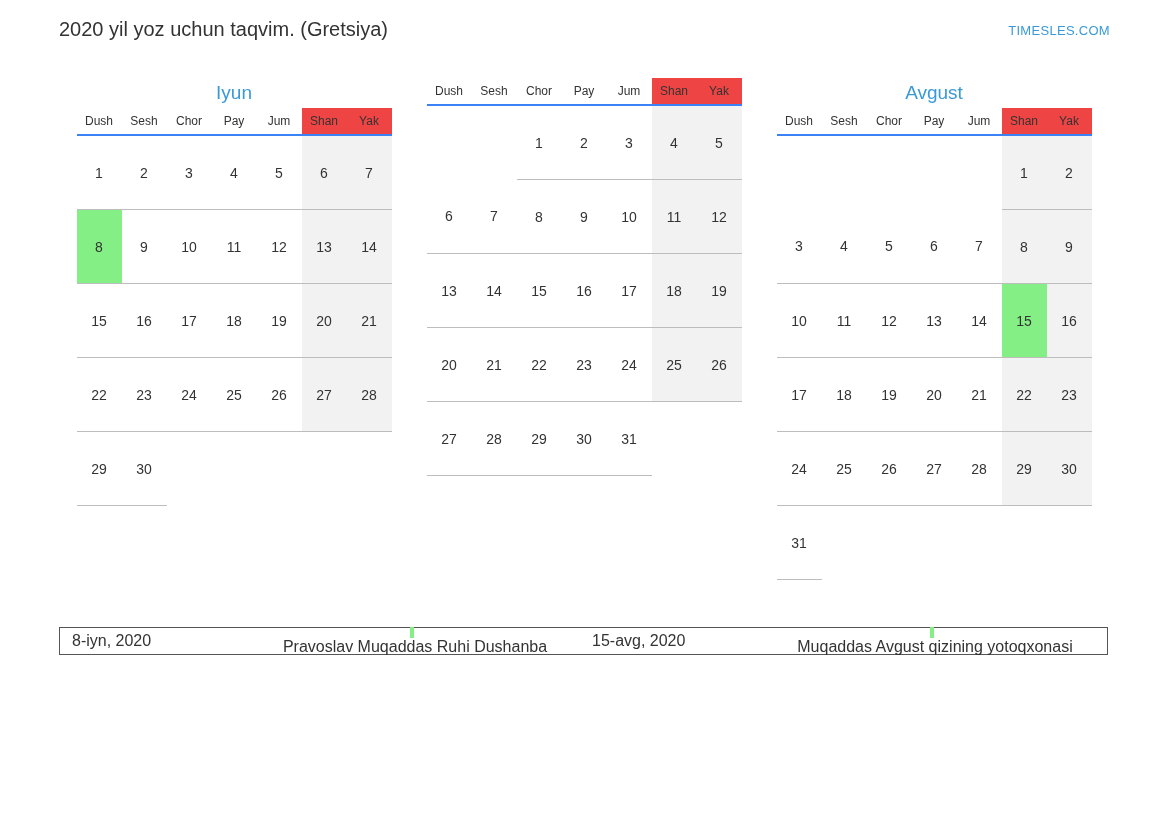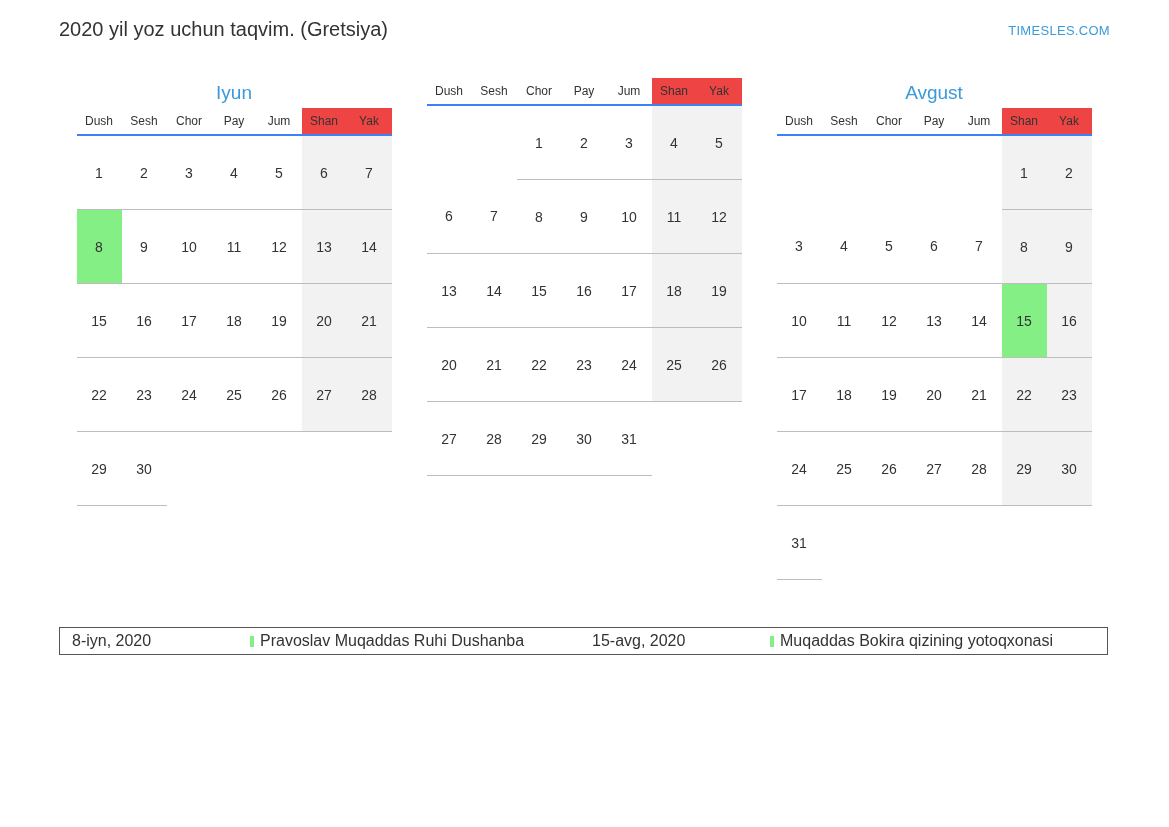--- a/index.html
+++ b/index.html
@@ -119,20 +119,21 @@
   }
   .legend-date {
     width: 190px;
     padding-left: 12px;
     box-sizing: border-box;
   }
   .legend-label {
     display: flex;
     align-items: center;
     width: 330px;
+    flex-direction: column;
   }
   .legend-swatch {
     width: 4px;
     height: 11px;
     background: #84ef84;
     margin-right: 6px;
     display: inline-block;
   }
 </style>
 </head>
@@ -347,17 +348,17 @@
 
   <div class="legend" id="legend">
       <div class="legend-date">8-iyn, 2020</div>
       <div class="legend-label">
         <span class="legend-swatch"></span>
         <span>Pravoslav Muqaddas Ruhi Dushanba</span>
       </div>
       <div class="legend-date">15-avg, 2020</div>
       <div class="legend-label">
         <span class="legend-swatch"></span>
-        <span>Muqaddas Bokira qizining yotoqxonasi</span>
+        <span>Muqaddas Avgust qizining yotoqxonasi</span>
       </div>
     </div>
 
 </div>
 
 </body></html>

